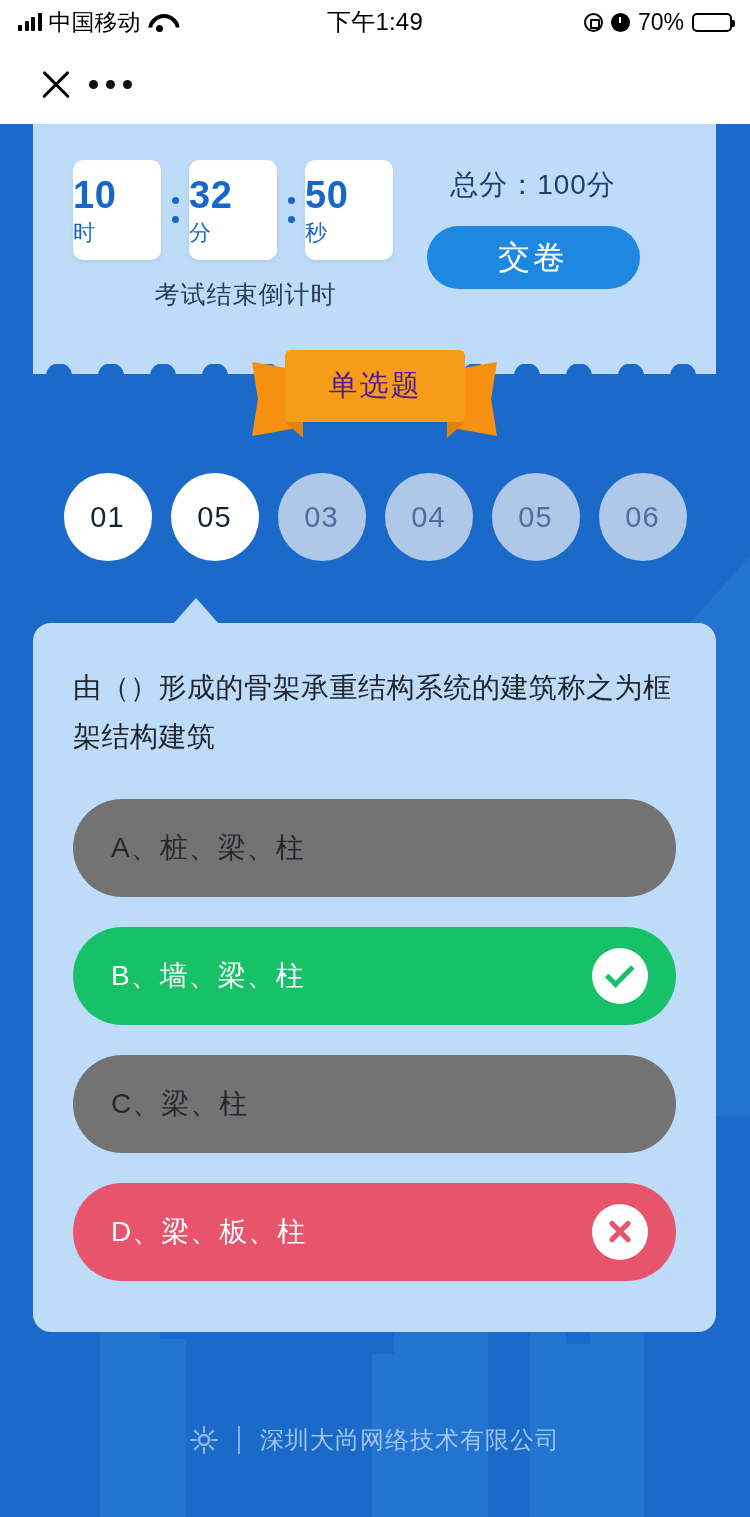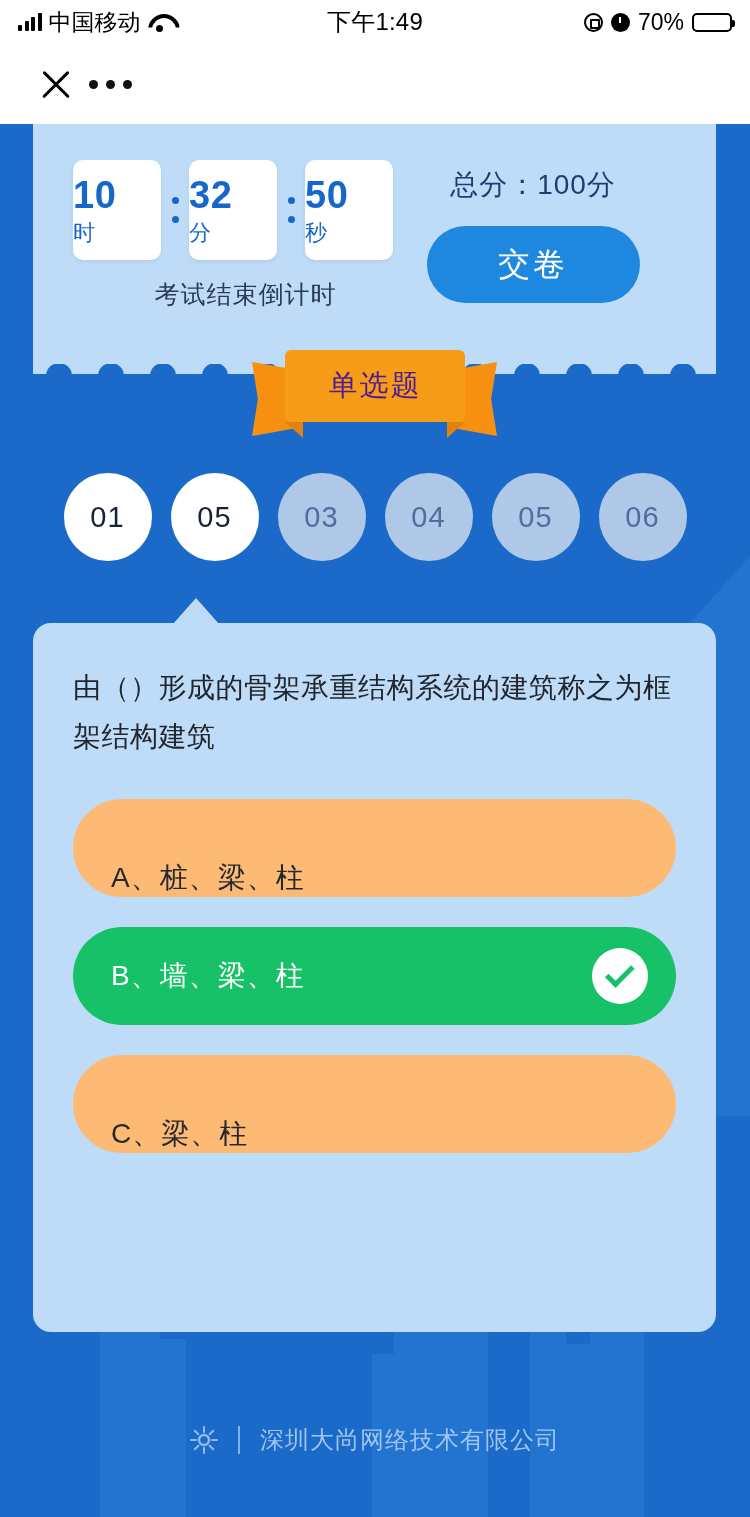--- a/index.html
+++ b/index.html
@@ -78,21 +78,21 @@
     box-shadow: 0 2px 5px rgba(0,0,0,.07);
   }
   .tile .num { font-size: 38px; font-weight: bold; color:#1767CB; line-height: 1; letter-spacing:.5px;}
   .tile .unit { font-size: 22px; color:#1767CB; margin-top: 8px; line-height:1; }
   .colon { width: 28px; display:flex; flex-direction:column; align-items:center; gap:12px; }
   .colon i { width: 7px; height: 7px; border-radius:50%; background:#1767CB; display:block; }
   .timer-label { text-align:center; font-size:25px; color:#2A3B55; margin-top: 18px; letter-spacing:1px;}
   .score-wrap { position:absolute; right: 38px; top: 42px; width: 290px; text-align:center;}
   .score-text { font-size: 28px; color:#1D3E73; letter-spacing:1px; }
   .submit-btn {
-    margin: 22px auto 0; width: 213px; height: 77px; background: #1E87E0;
+    margin: 22px auto 0; width: 213px; height: 63px; background: #1E87E0;
     border-radius: 39px; color:#fff; font-size: 32px; letter-spacing: 3px;
     display:flex; align-items:center; justify-content:center; cursor:pointer;
     border: none; font-family: inherit; text-align: center;
   }
 
   
   .ribbon { position:absolute; left: 252px; top: 350px; width: 245px; height: 86px; }
   .ribbon-tail-l, .ribbon-tail-r { position:absolute; top:12px; width: 42px; height: 74px; background:#F78F11; }
   .ribbon-tail-l { left: 0; clip-path: polygon(0 0, 100% 10%, 100% 90%, 0 100%, 14% 50%); }
   .ribbon-tail-r { right: 0; clip-path: polygon(0 10%, 100% 0, 86% 50%, 100% 100%, 0 90%); }
@@ -125,21 +125,21 @@
     position:absolute; left: 33px; top: 623px; width: 683px; height: 709px;
     background:#BEDCF8; border-radius: 18px; padding: 40px 40px 0;
   }
   .qtext { font-size: 28px; color: #20262E; line-height: 1.75; letter-spacing: .5px; }
   .options { margin-top: 38px; display:flex; flex-direction: column; gap: 30px; }
   .opt {
     height: 98px; border-radius: 49px; display:flex; align-items:center;
     padding: 0 38px; font-size: 28px; letter-spacing: 1px; position:relative;
     cursor:pointer;
   }
-  .opt.neutral { background:#fdba74; color:#25292F;align-items:flex-end; }
+  .opt.neutral { background:#737373; color:#25292F; }
   .opt.correct { background:#17C167; color:#fff; }
   .opt.wrong   { background:#E8546B; color:#fff; }
   .opt-mark {
     position:absolute; right: 28px; top: 50%; transform: translateY(-50%);
     width: 56px; height: 56px; border-radius:50%; background:#fff;
     display:flex; align-items:center; justify-content:center;
   }
   .check { width: 27px; height: 15px; border-left: 5px solid #17C167; border-bottom: 5px solid #17C167; transform: rotate(-45deg) translate(2px,-3px); }
   .cross { position:relative; width: 28px; height: 28px; }
   .cross::before, .cross::after { content:""; position:absolute; left:0; top:11px; width:28px; height:5px; background:#E8546B; border-radius:3px;}
@@ -278,20 +278,26 @@
     </div>
     <div class="opt correct">
       <span>B、墙、梁、柱</span>
       <span class="opt-mark">
           <span class="check"></span>
         </span>
     </div>
     <div class="opt neutral">
       <span>C、梁、柱</span>
     </div>
+    <div class="opt wrong">
+      <span>D、梁、板、柱</span>
+      <span class="opt-mark">
+          <span class="cross"></span>
+        </span>
+    </div>
   </div>
 </div>
 
 <div class="footer">
   <span class="footer-logo">
     <svg viewBox="0 0 28 28" width="28" height="28">
       <g stroke="#8FBDEC" stroke-width="2" stroke-linecap="round">
         <line x1="14" y1="1" x2="14" y2="6"></line>
           <line x1="14" y1="22" x2="14" y2="27"></line>
         <line x1="1" y1="14" x2="6" y2="14"></line>

